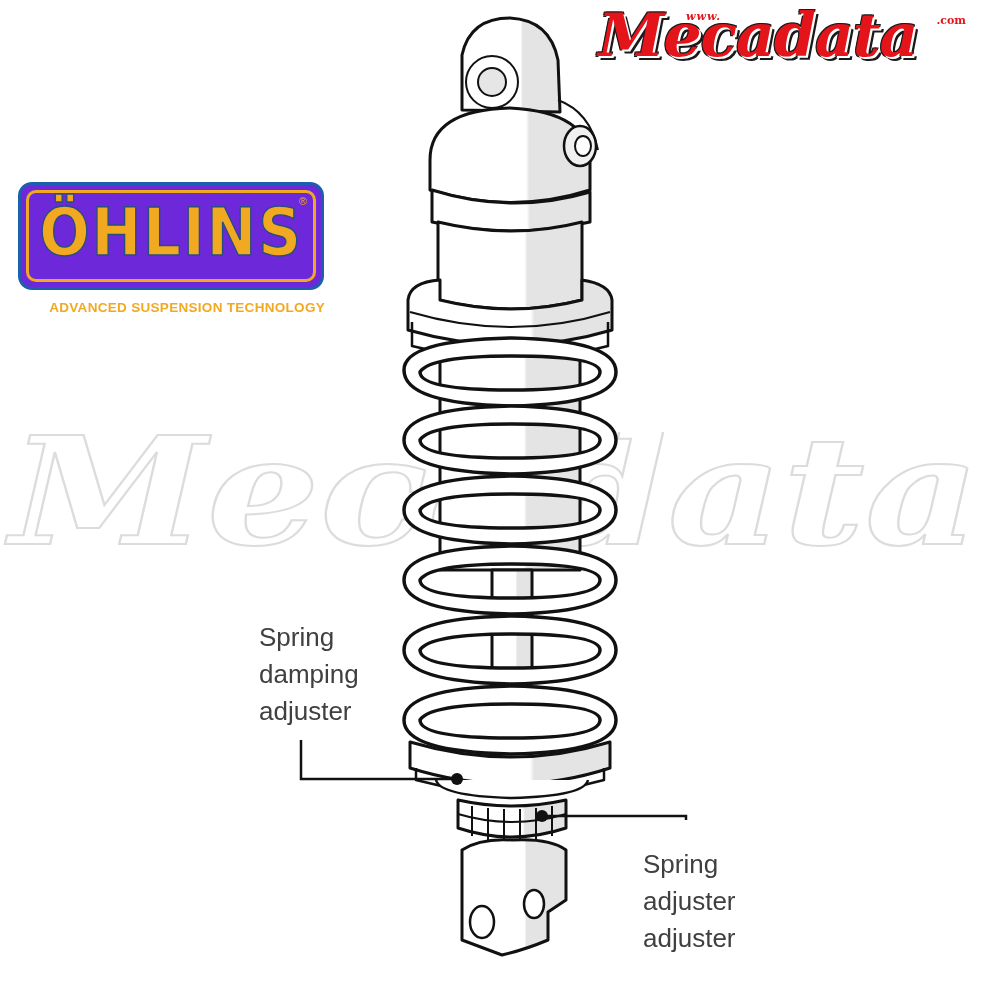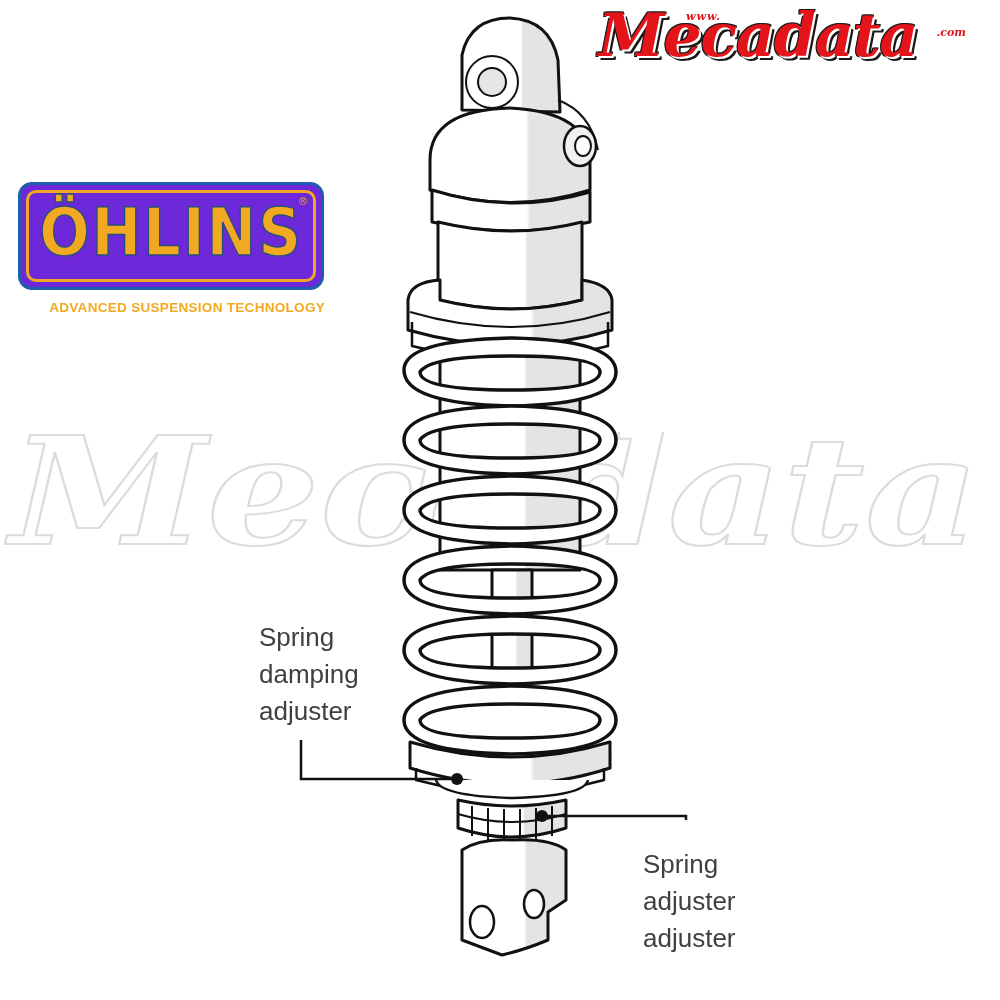--- a/index.html
+++ b/index.html
@@ -9,21 +9,21 @@
 
   
   #mecadata-logo { left: 592px; top: 4px; width: 404px; height: 62px; }
   .meca-word { position:absolute; left: 6px; top: 0px; font-family: "DejaVu Serif", serif;
     font-style: italic; font-weight: bold; font-size: 60px; letter-spacing: -1px;
     color: #e3141a; line-height: 62px;
     text-shadow: 2px 2px 0 #fff, 4px 4px 0 #1a1a1a, -1px -1px 0 #1a1a1a, 1px -1px 0 #1a1a1a, -1px 1px 0 #1a1a1a; }
   .meca-www { position:absolute; left: 94px; top: 6px; font-size: 11px; font-weight: bold;
     font-style: italic; color: #e3141a; font-family: "DejaVu Serif", serif; letter-spacing: 1px; text-align: right; }
   .meca-com { position:absolute; right: 30px; top: 10px; font-size: 11px; font-weight: bold;
-    font-style: italic; color: #e3141a; font-family: "DejaVu Serif", serif; margin-top: 12px; }
+    color: #e3141a; font-family: "DejaVu Serif", serif; }
 
   
   #ohlins-badge { left: 18px; top: 182px; width: 306px; height: 108px;
     background: #6d28d9; border-radius: 14px; box-sizing: border-box;
     border: 3px solid #1d5fae; }
   #ohlins-badge .inner { position:absolute; left:5px; top:5px; right:5px; bottom:5px;
     border: 3px solid #f2a922; border-radius: 10px; }
   #ohlins-word { position:absolute; left: 0; right: 0; top: 8px; text-align: center;
     font-family: "DejaVu Sans", sans-serif; font-weight: bold; font-size: 66px;
     color: #f2a922; letter-spacing: 2px; line-height: 80px;

